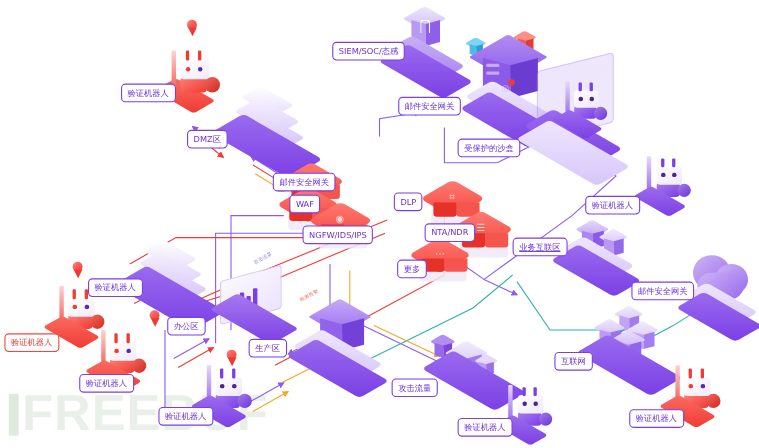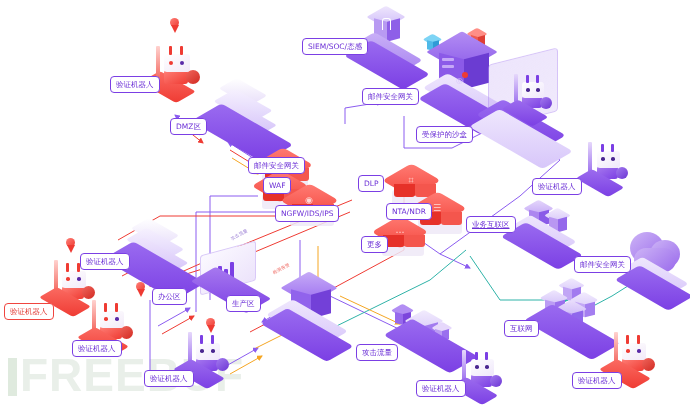--- a/index.html
+++ b/index.html
@@ -401,21 +401,21 @@
 
   <div class="node" style="left:262px;top:272px;width:96px;height:76px;">
     <div class="cube" style="left:26px;top:0px;width:42px;height:44px;">
       <i class="top" style="left:5px;top:0;width:32px;height:32px;background:linear-gradient(135deg,#c6abf7,#9a6bef);"></i>
       <i class="lf" style="left:3px;top:20px;width:20px;height:24px;background:#9163ec;"></i>
       <i class="rt" style="left:23px;top:20px;width:20px;height:24px;background:#7340d8;"></i>
     </div>
     <div class="plat p3" style="left:14px;top:36px;width:62px;height:30px;"></div>
     <div class="plat p1" style="left:8px;top:48px;width:74px;height:30px;"></div>
   </div>
-  <div class="lbl" style="left:226px;top:295px;text-align:center;">生产区</div>
+  <div class="lbl" style="left:226px;top:308px;text-align:center;">生产区</div>
 
   <div class="robot" style="left:176px;top:330px;width:58px;height:54px;">
     <div class="sword" style="left:12px;top:2px;width:4px;height:32px;background:linear-gradient(180deg,#e6d8fb,#9f74ef);"></div>
     <div class="body" style="left:20px;top:28px;width:22px;height:13px;background:linear-gradient(150deg,#a87bef,#7b3fe4);"></div>
     <div class="head" style="left:20px;top:13px;width:24px;height:17px;background:linear-gradient(150deg,#ffffff,#efe7fb);"></div>
     <div class="eye" style="left:24px;top:19px;width:3.5px;height:3.5px;"></div>
     <div class="eye" style="left:35px;top:19px;width:3.5px;height:3.5px;"></div>
     <div class="ant" style="left:24px;top:5px;width:2.5px;height:9px;background:#7b3fe4;"></div>
     <div class="ant" style="left:35px;top:5px;width:2.5px;height:9px;background:#7b3fe4;"></div>
     <div class="shield" style="left:40px;top:28px;width:13px;height:13px;background:linear-gradient(140deg,#a47bef,#6c36d4);"></div>

